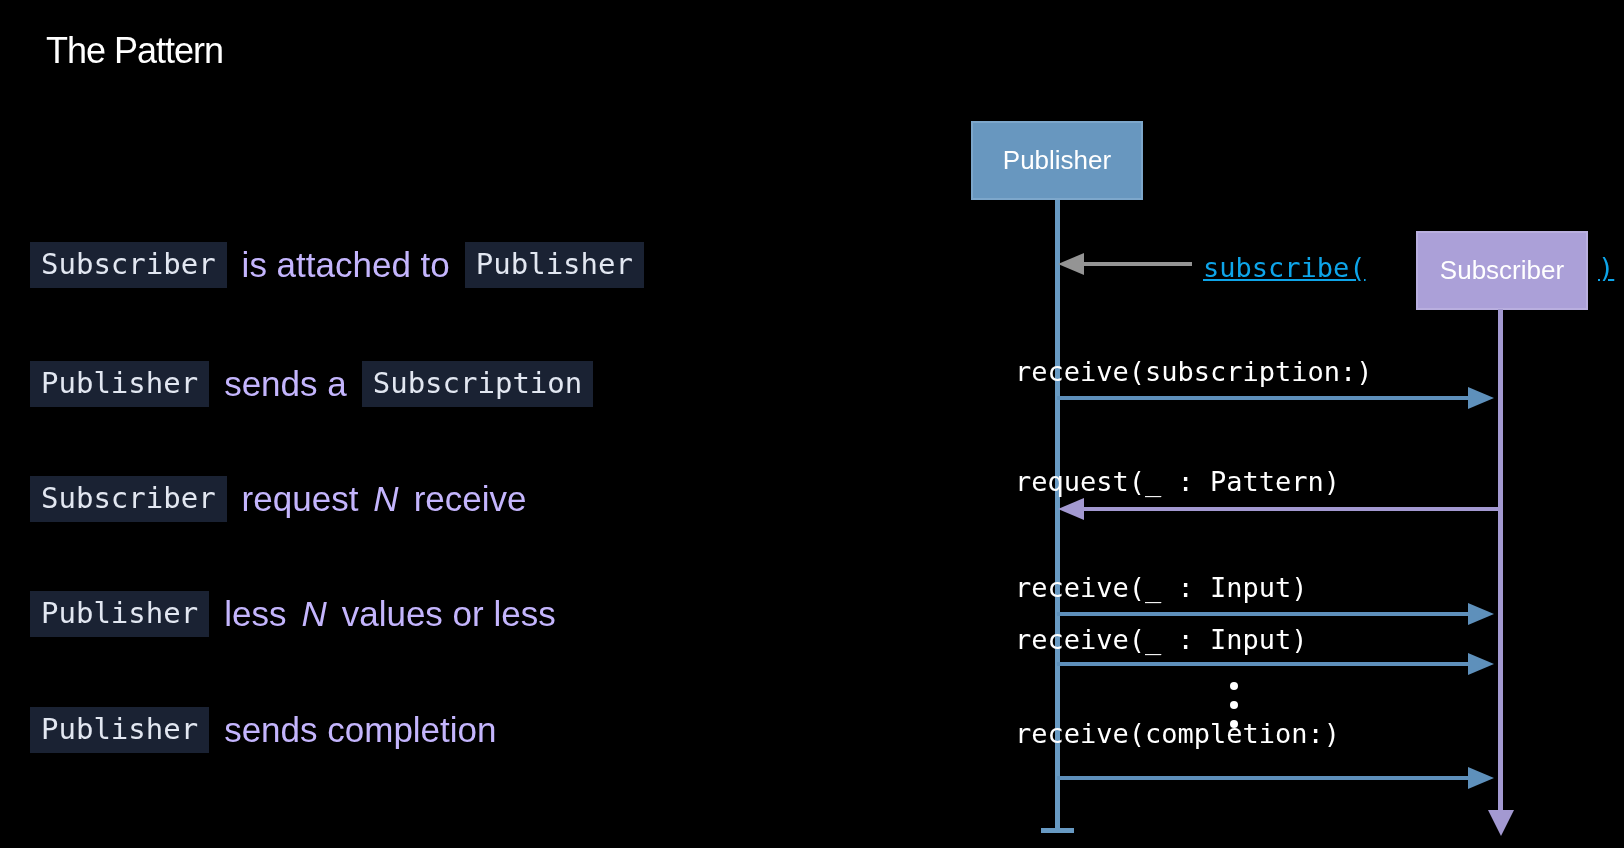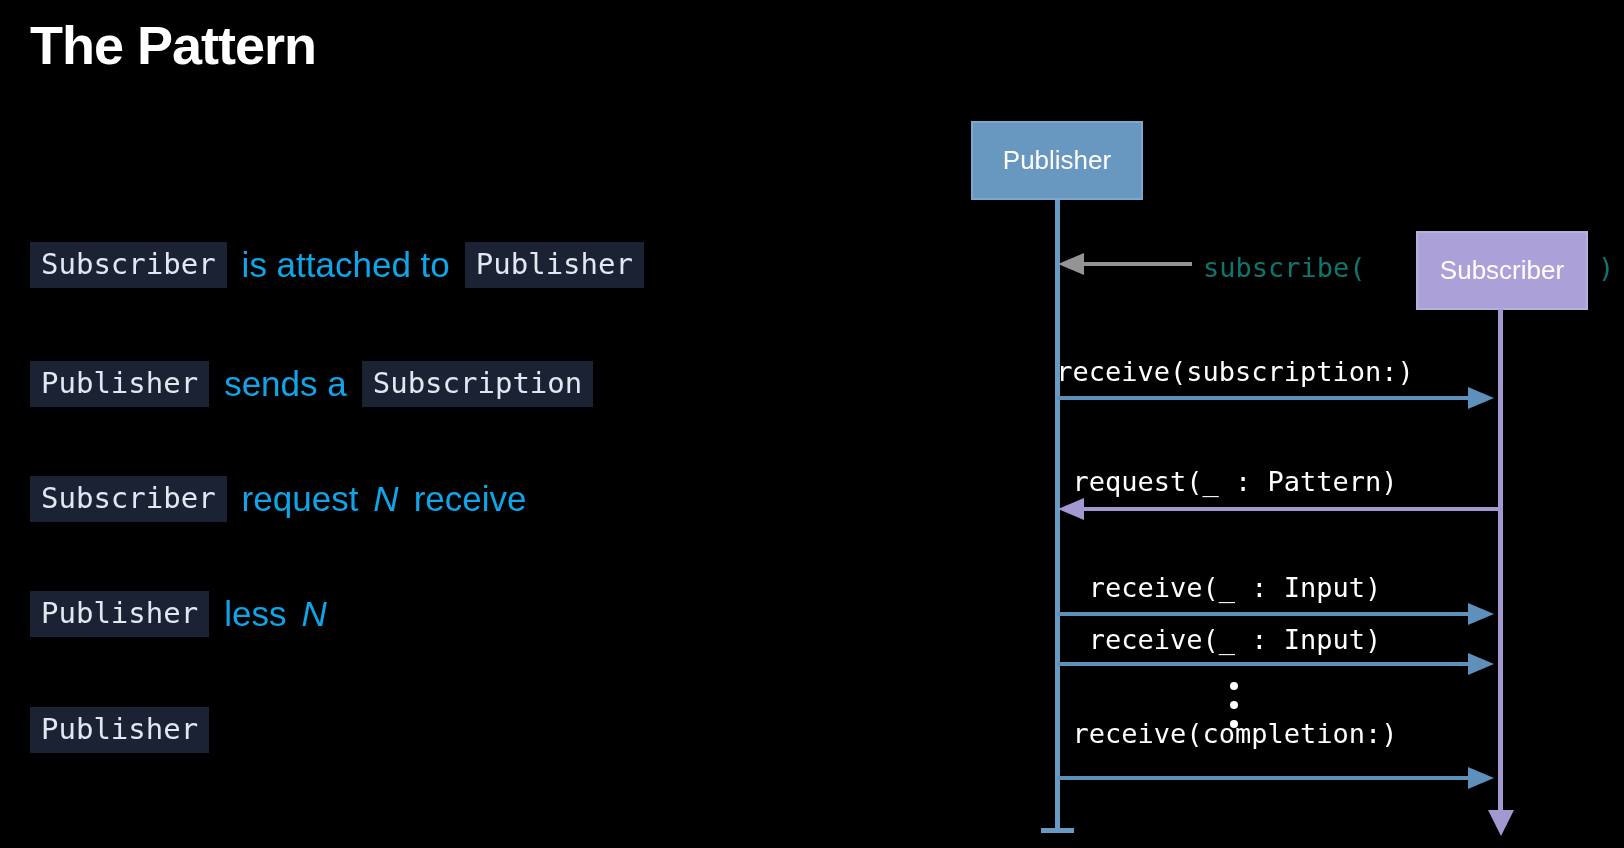--- a/index.html
+++ b/index.html
@@ -1,26 +1,26 @@
 <!DOCTYPE html>
 <html><head>
 <meta charset="utf-8">
 <style>
   html,body{margin:0;padding:0;background:#000;}
   body{width:1624px;height:848px;position:relative;overflow:hidden;
        font-family:"Liberation Sans",sans-serif;color:#fff;}
 
-  .title{position:absolute;left:30px;top:14px;font-size:54px;font-weight:700;
-         letter-spacing:-1px;color:#fff;margin:0;}
+  .title{position:absolute;left:30px;top:14px;font-size:36px;font-weight:400;
+         letter-spacing:-1px;color:#fff;margin:16px;}
 
   
   .bullet{position:absolute;left:30px;display:flex;align-items:center;gap:15px;white-space:nowrap;}
   .chip{background:#1a2233;color:#e2e7f1;font-family:"DejaVu Sans Mono",monospace;
         font-size:29px;line-height:34px;padding:5px 11px 7px 11px;}
-  .btext{color:#0ea5e9;font-size:35px;}
+  .btext{color:#c4b5fd;font-size:35px;}
   .bi{font-style:italic;}
 
   
   .actor{position:absolute;width:172px;height:79px;display:flex;align-items:center;
          justify-content:center;font-size:26px;color:#fff;box-sizing:border-box;}
   .pub-box{left:971px;top:121px;background:#6897bf;border:2px solid #7da7cb;}
   .sub-box{left:1416px;top:231px;background:#aba0d8;border:2px solid #b9afdf;}
 
   
   .lifeline{position:absolute;width:5px;}
@@ -34,24 +34,24 @@
   
   .aline{position:absolute;height:4px;}
   .blue{background:#5e90bb;}
   .purple{background:#a399d1;}
   .gray{background:#949494;}
   .head{position:absolute;width:0;height:0;border-top:11px solid transparent;border-bottom:11px solid transparent;}
   .head-right-blue{border-left:26px solid #5e90bb;}
   .head-left-purple{border-right:26px solid #a399d1;}
   .head-left-gray{border-right:26px solid #949494;}
 
-  .mlabel{position:absolute;left:1015px;width:440px;text-align:center;color:#fff;
+  .mlabel{position:absolute;left:1015px;width:440px;color:#fff;
           font-family:"DejaVu Sans Mono",monospace;font-size:27px;line-height:32px;white-space:nowrap;}
-  .mono-abs{position:absolute;color:#0f766e;font-family:"DejaVu Sans Mono",monospace;
-            font-size:27px;line-height:32px;white-space:nowrap;}
+  .mono-abs{position:absolute;color:#0ea5e9;font-family:"DejaVu Sans Mono",monospace;
+            font-size:27px;line-height:32px;white-space:nowrap;text-decoration:underline;}
 
   .dot{position:absolute;left:1230px;width:8px;height:8px;border-radius:50%;background:#fff;}
 </style>
 </head>
 <body>
 
 <main>
 
   <h1 class="title">The Pattern</h1>
 
@@ -71,24 +71,26 @@
     <span class="chip">Subscriber</span>
     <span class="btext">request</span>
     <span class="btext bi">N</span>
     <span class="btext">receive</span>
   </div>
 
   <div class="bullet" style="top:591px">
     <span class="chip">Publisher</span>
     <span class="btext">less</span>
     <span class="btext bi">N</span>
+    <span class="btext">values or less</span>
   </div>
 
   <div class="bullet" style="top:707px">
     <span class="chip">Publisher</span>
+    <span class="btext">sends completion</span>
   </div>
 
   <section>
 
     <div class="actor pub-box">Publisher</div>
     <div class="lifeline pub-line"></div>
     <div class="pub-cap"></div>
 
     <div class="actor sub-box">Subscriber</div>
     <div class="lifeline sub-line"></div>

